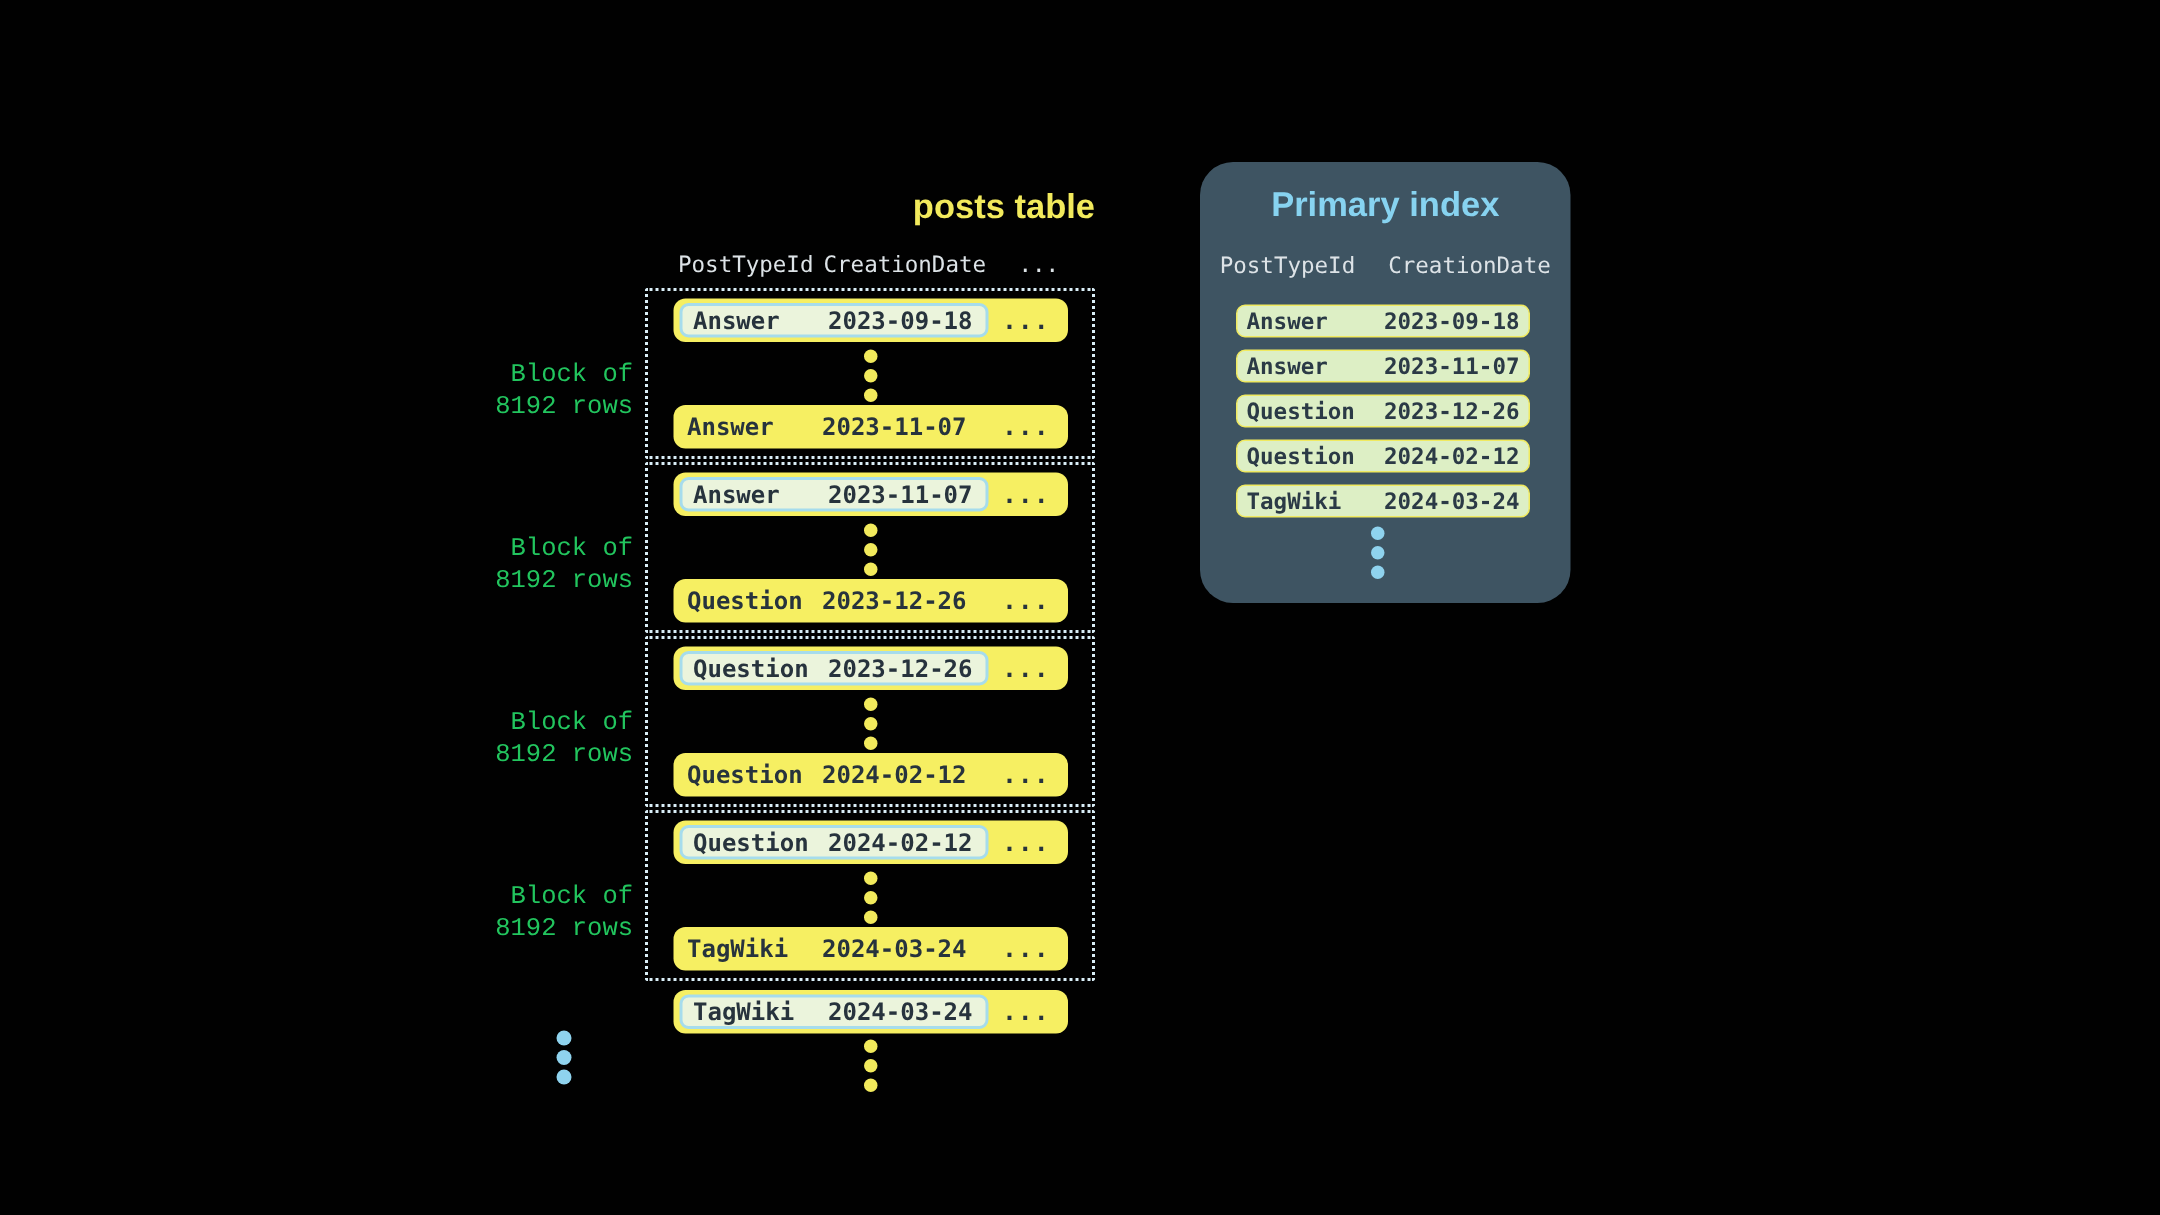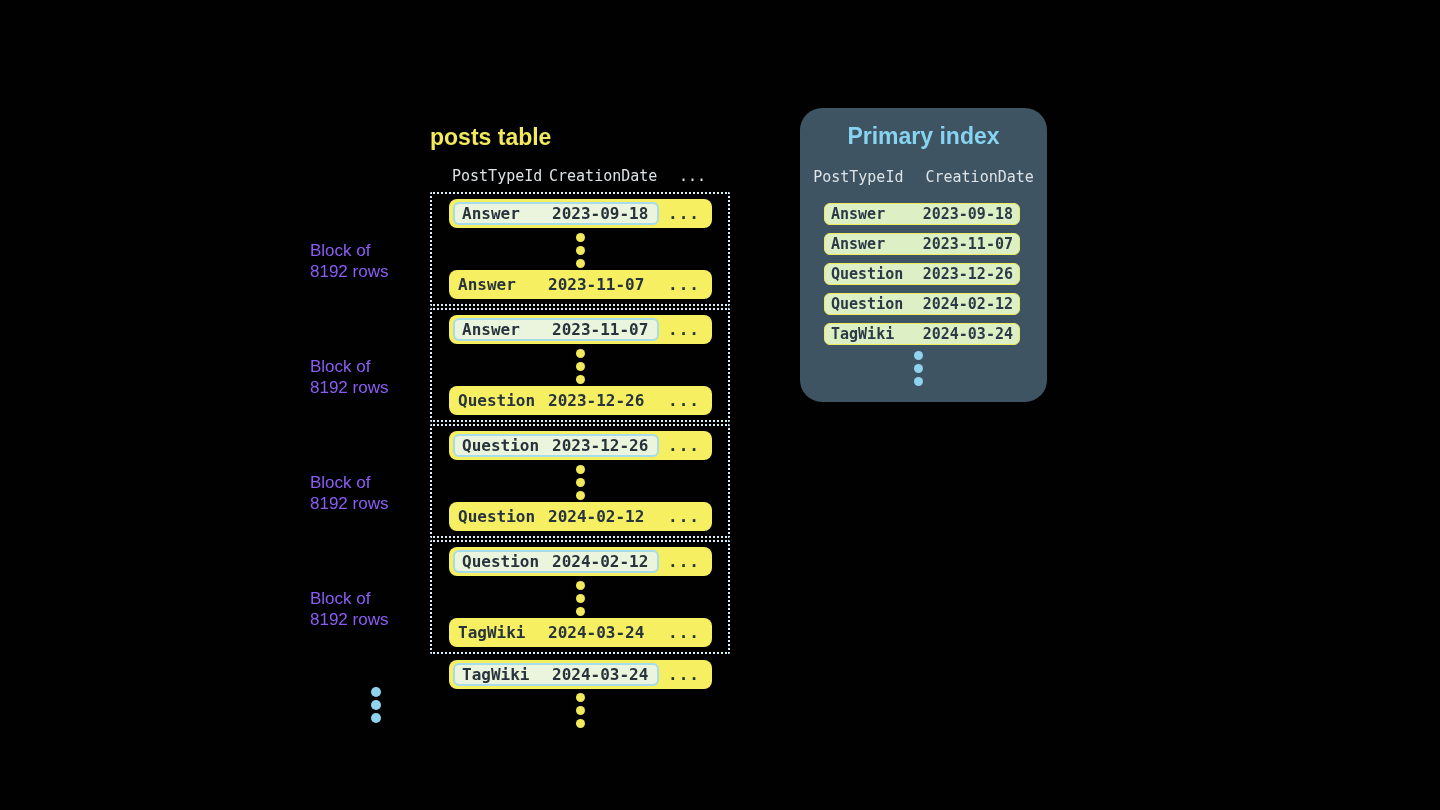--- a/index.html
+++ b/index.html
@@ -4,39 +4,39 @@
 <style>
   html,body { margin:0; padding:0; background:#010101; }
   .stage {
     position:relative; width:1440px; height:810px; background:#010101;
     overflow:hidden;
     font-family:"DejaVu Sans Mono","Liberation Mono",monospace;
   }
   
   .posts-title {
     position:absolute; left:430px; top:124px; width:300px;
-    text-align:left; font-family:"Liberation Sans",sans-serif;
+    text-align:right; font-family:"Liberation Sans",sans-serif;
     font-weight:bold; font-size:23px; color:#f2ea5c;
   }
   .posts-header {
     position:absolute; left:430px; top:167px; width:300px; height:20px;
     color:#dde3e7; font-size:15px;
   }
   .posts-header .h1 { position:absolute; left:22px; }
   .posts-header .h2 { position:absolute; left:119px; }
   .posts-header .h3 { position:absolute; left:249px; }
 
   .block {
     position:absolute; left:430px; width:300px; height:114px;
     border:2px dotted #d9eef7; box-sizing:border-box; border-radius:2px;
   }
   .block-label {
-    position:absolute; left:310px; width:112px; text-align:left;
-    font-family:Liberation Sans, sans-serif; font-size:17px;
-    line-height:21px; color:#8b5cf6;
+    position:absolute; left:310px; width:112px; text-align:right;
+    font-family:Liberation Mono, monospace; font-size:17px;
+    line-height:21px; color:#22c55e;
   }
   .prow {
     position:absolute; left:17px; width:263px; height:29px;
     background:#f6ef62; border-radius:8px;
     display:flex; align-items:center; box-sizing:border-box;
     font-size:16px; font-weight:bold; color:#27333d; white-space:pre;
   }
   .prow.first { top:5px;  padding-left:4px; }
   .prow.last  { top:76px; padding-left:9px; }
   .hl-box {

